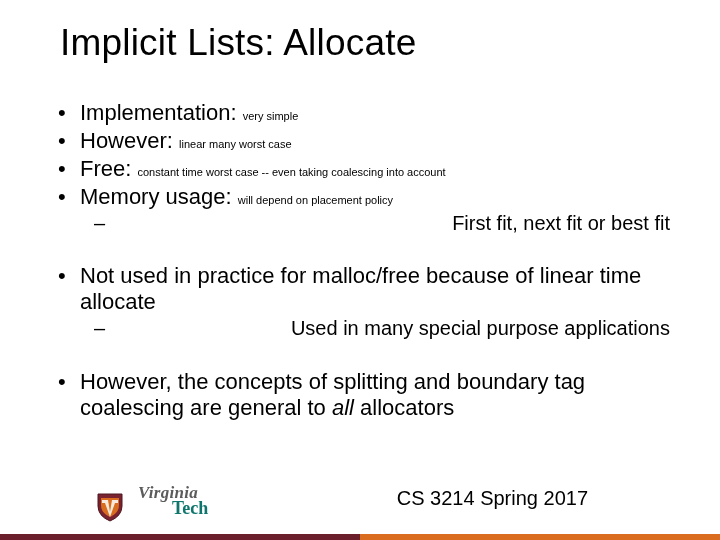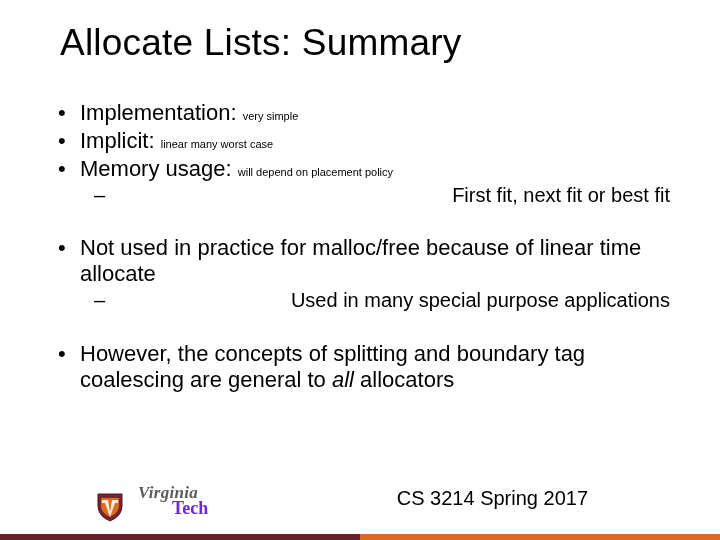--- a/index.html
+++ b/index.html
@@ -106,21 +106,21 @@
     font-weight: bold;
     font-size: 17px;
     color: #5b5b5b;
     letter-spacing: 0.3px;
     display: block;
   }
   .logo-tech {
     font-family: "Times New Roman", Times, serif;
     font-weight: bold;
     font-size: 18px;
-    color: #6d28d9;
+    color: #0f766e;
     display: block;
     margin-top: -2px;
     margin-left: 34px;
   }
   .logo-shield {
     width: 28px;
     height: 30px;
     position: relative;
     display: inline-block;
     margin-top: 12px;
@@ -135,31 +135,35 @@
     display: flex;
   }
   .accent-bar .maroon { background:#6b1f2a; flex:1; }
   .accent-bar .orange { background:#d96c1e; flex:1; }
 </style>
 </head>
 <body>
 
 <div class="slide">
 
-  <div class="title">Allocate Lists: Summary</div>
+  <div class="title">Implicit Lists: Allocate</div>
 
   <div class="body">
     <ul class="lvl1">
       <li>
         <span>Implementation:</span>
         <span class="small">very simple</span>
       </li>
       <li>
-        <span>Implicit:</span>
+        <span>However:</span>
         <span class="small">linear many worst case</span>
+      </li>
+      <li>
+        <span>Free:</span>
+        <span class="small">constant time worst case -- even taking coalescing into account</span>
       </li>
       <li>
         <span>Memory usage:</span>
         <span class="small">will depend on placement policy</span>
         <ul class="lvl2">
           <li>First fit, next fit or best fit</li>
         </ul>
       </li>
     </ul>
 

